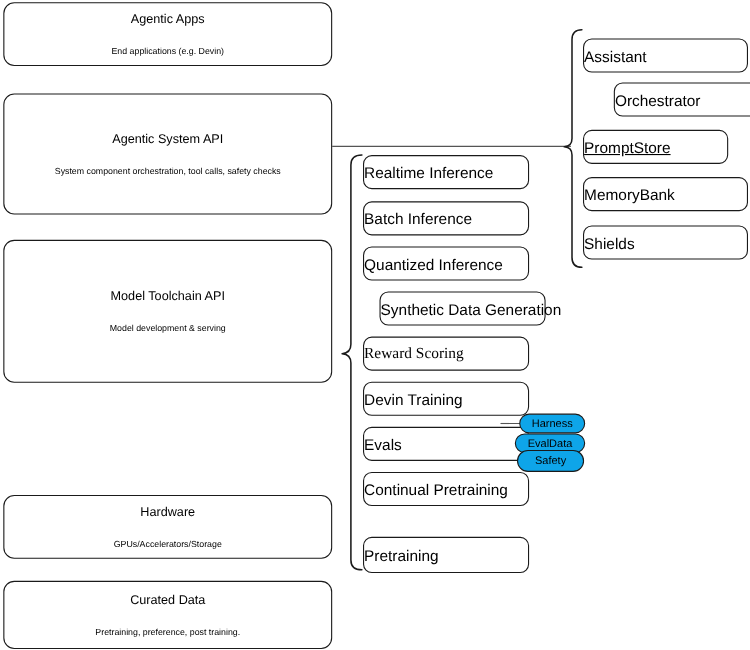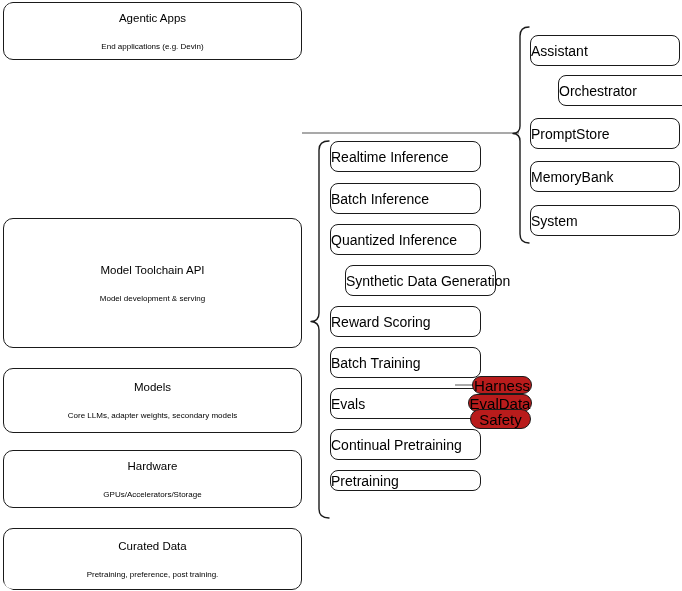--- a/index.html
+++ b/index.html
@@ -10,21 +10,20 @@
   body {
     font-family: "Liberation Sans", sans-serif;
     -webkit-font-smoothing: antialiased;
   }
   #canvas {
     position: relative;
     width: 682px;
     height: 591px;
     background: #ffffff;
     overflow: hidden;
-    border-radius: 19px;
   }
   .box {
     position: absolute;
     box-sizing: border-box;
     border: 1px solid #1a1a1a;
     border-radius: 10px;
     background: #ffffff;
     display: flex;
     flex-direction: column;
     align-items: center;
@@ -54,25 +53,25 @@
     justify-content: flex-start;
     font-size: 14px;
     color: #000000;
     white-space: nowrap;
   }
   .pill {
     position: absolute;
     box-sizing: border-box;
     border: 1px solid #1a1a1a;
     border-radius: 999px;
-    background: #b91c1c;
+    background: #0ea5e9;
     display: flex;
     align-items: center;
     justify-content: center;
-    font-size: 15px;
+    font-size: 10px;
     color: #000000;
     white-space: nowrap;
     z-index: 5;
   }
   .connector {
     position: absolute;
     left: 0;
     top: 0;
     width: 682px;
     height: 591px;
@@ -97,30 +96,30 @@
 
     <path d="M 455 385 L 474 385" stroke="#555555" stroke-width="1" fill="none"></path>
     <path d="M 455 418 L 474 418" stroke="#555555" stroke-width="1" fill="none"></path>
   </svg>
 
   <div class="box" style="left:3px; top:2px; width:299px; height:58px;">
     <div class="layer-title">Agentic Apps</div>
     <div class="layer-sub">End applications (e.g. Devin)</div>
   </div>
 
+  <div class="box" style="left:3px; top:85px; width:299px; height:110px;">
+    <div class="layer-title">Agentic System API</div>
+    <div class="layer-sub">System component orchestration, tool calls, safety checks</div>
+  </div>
 
   <div class="box" style="left:3px; top:218px; width:299px; height:130px;">
     <div class="layer-title">Model Toolchain API</div>
     <div class="layer-sub">Model development &amp; serving</div>
   </div>
 
-  <div class="box" style="left:3px; top:368px; width:299px; height:65px;">
-    <div class="layer-title">Models</div>
-    <div class="layer-sub">Core LLMs, adapter weights, secondary models</div>
-  </div>
 
   <div class="box" style="left:3px; top:450px; width:299px; height:58px;">
     <div class="layer-title">Hardware</div>
     <div class="layer-sub">GPUs/Accelerators/Storage</div>
   </div>
 
   <div class="box" style="left:3px; top:528px; width:299px; height:62px;">
     <div class="layer-title">Curated Data</div>
     <div class="layer-sub">Pretraining, preference, post training.</div>
   </div>
@@ -130,55 +129,55 @@
   </div>
   <div class="comp-box" style="left:330px; top:183px; width:151px; height:31px;">
     <span>Batch Inference</span>
   </div>
   <div class="comp-box" style="left:330px; top:224px; width:151px; height:31px;">
     <span>Quantized Inference</span>
   </div>
   <div class="comp-box" style="left:345px; top:265px; width:151px; height:31px;">
     <span>Synthetic Data Generation</span>
   </div>
-  <div class="comp-box" style="left:330px; top:306px; width:151px; height:31px;">
+  <div class="comp-box" style="left:330px; top:306px; width:151px; height:31px;font-family:Liberation Serif, serif;">
     <span>Reward Scoring</span>
   </div>
   <div class="comp-box" style="left:330px; top:347px; width:151px; height:31px;">
-    <span>Batch Training</span>
+    <span>Devin Training</span>
   </div>
   <div class="comp-box" style="left:330px; top:388px; width:151px; height:31px;">
     <span>Evals</span>
   </div>
   <div class="comp-box" style="left:330px; top:429px; width:151px; height:31px;">
     <span>Continual Pretraining</span>
   </div>
-  <div class="comp-box" style="left:330px; top:470px; width:151px; height:21px;">
+  <div class="comp-box" style="left:330px; top:488px; width:151px; height:33px;">
     <span>Pretraining</span>
   </div>
 
   <div class="pill" style="left:472px; top:376px; width:60px; height:18px;">
     <span>Harness</span>
   </div>
   <div class="pill" style="left:468px; top:394px; width:64px; height:18px;">
     <span>EvalData</span>
   </div>
   <div class="pill" style="left:470px; top:409px; width:61px; height:20px;">
     <span>Safety</span>
   </div>
 
   <div class="comp-box" style="left:530px; top:35px; width:150px; height:31px;">
     <span>Assistant</span>
   </div>
   <div class="comp-box" style="left:558px; top:75px; width:176px; height:31px;">
     <span>Orchestrator</span>
   </div>
-  <div class="comp-box" style="left:530px; top:118px; width:150px; height:31px;">
+  <div class="comp-box" style="left:530px; top:118px; width:132px; height:31px;text-decoration:underline;">
     <span>PromptStore</span>
   </div>
   <div class="comp-box" style="left:530px; top:161px; width:150px; height:31px;">
     <span>MemoryBank</span>
   </div>
   <div class="comp-box" style="left:530px; top:205px; width:150px; height:31px;">
-    <span>System</span>
+    <span>Shields</span>
   </div>
 
 </div>
 
 </body></html>

